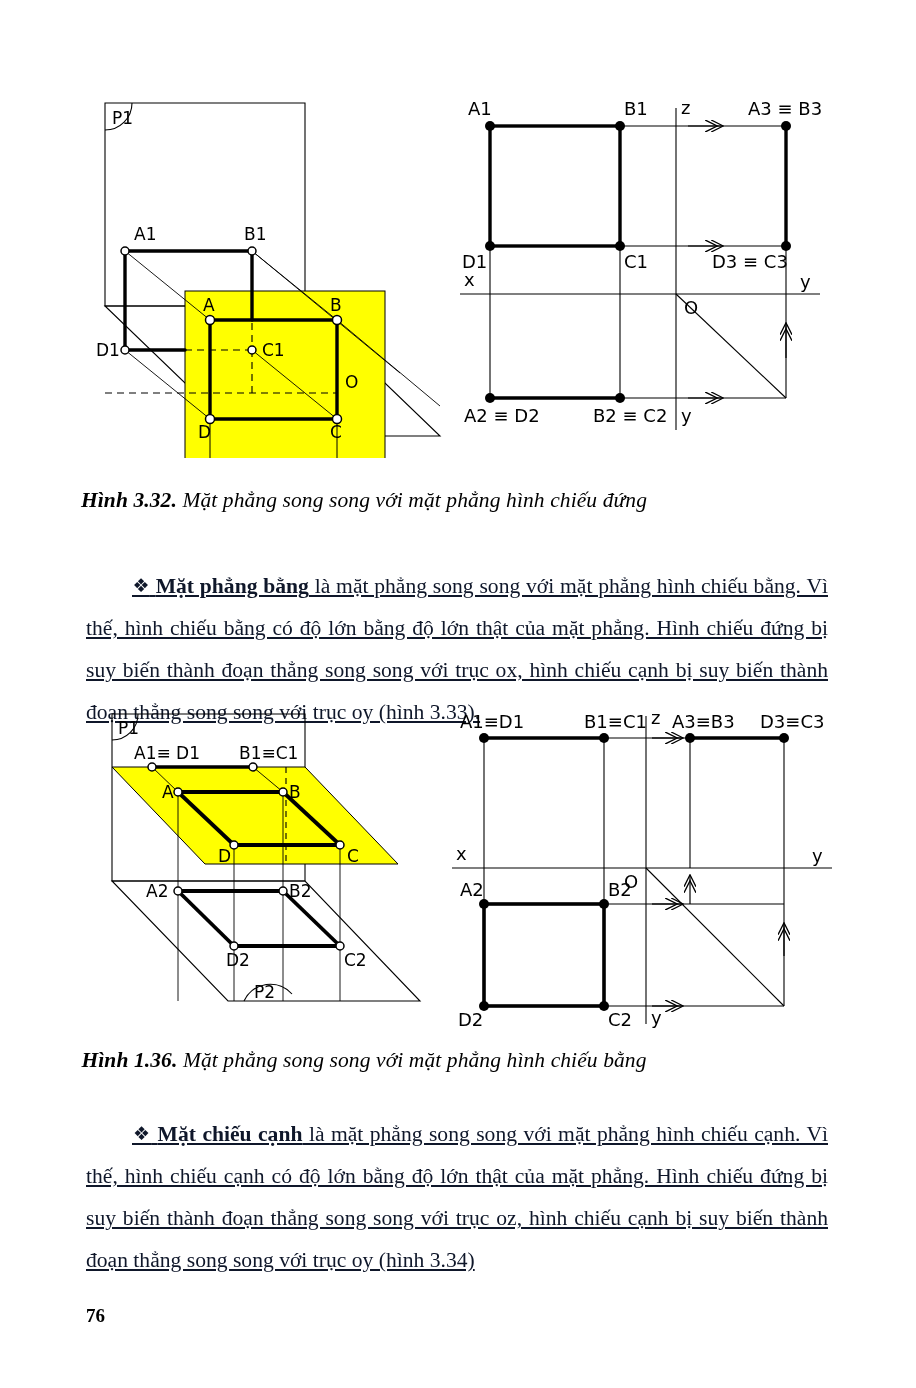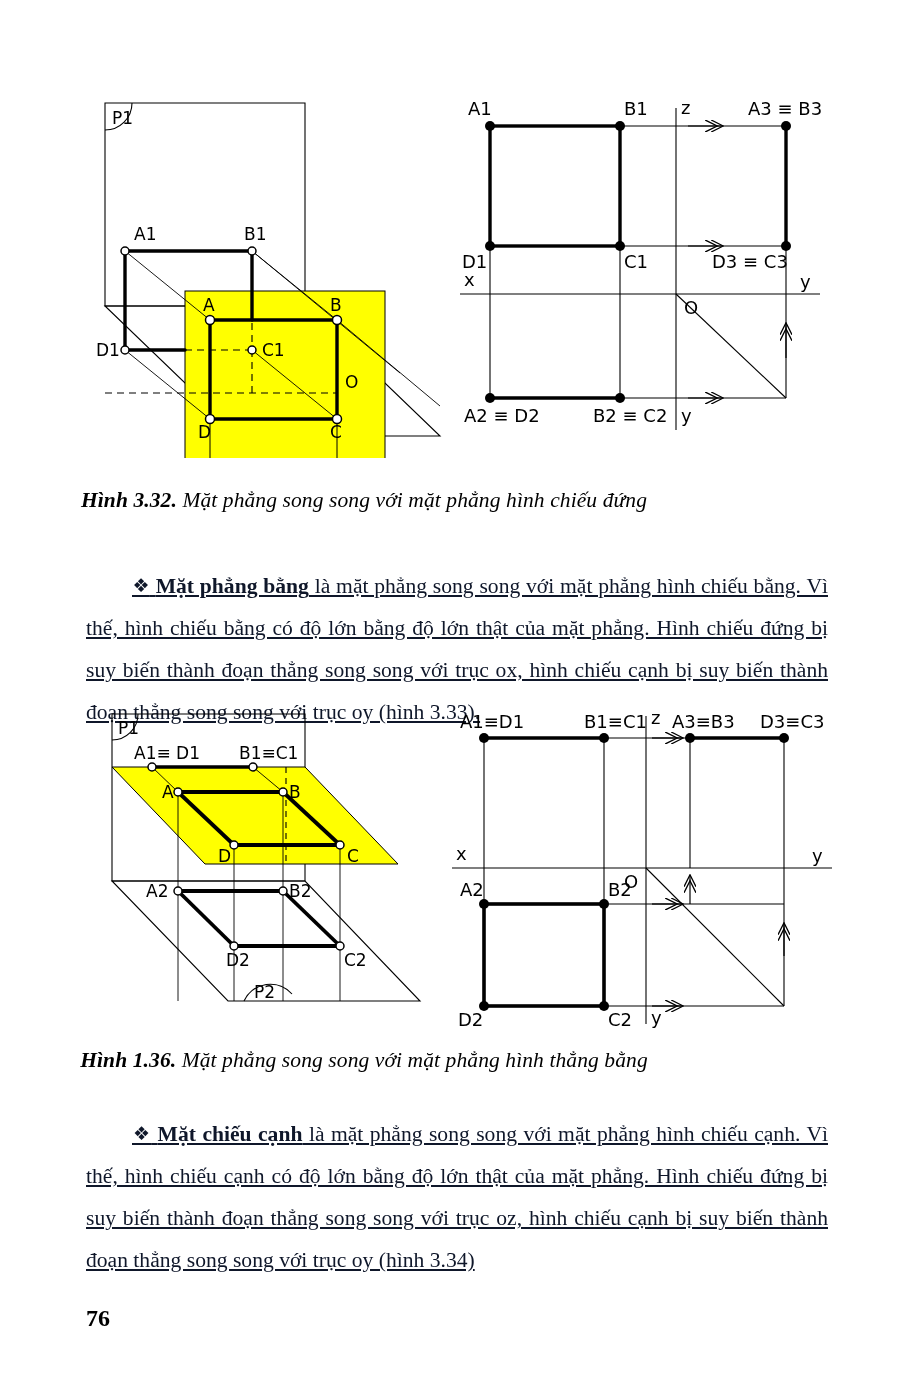--- a/index.html
+++ b/index.html
@@ -55,21 +55,21 @@
     font-weight: bold;
   }
   .bullet {
     font-size: 19px;
     vertical-align: 1px;
     letter-spacing: 0;
   }
   .pagenum {
     position: absolute;
     font-weight: bold;
-    font-size: 24px;
+    font-size: 19px;
     font-family: Liberation Serif, serif;
   }
   
   svg text {
     font-family: "DejaVu Sans", "Liberation Sans", sans-serif;
     fill: #000;
   }
 </style>
 </head>
 <body>
@@ -360,21 +360,21 @@
         <text x="456" y="154" font-size="18">x</text>
         <text x="812" y="156" font-size="18">y</text>
         <text x="651" y="318" font-size="18">y</text>
         <text x="651" y="18" font-size="18">z</text>
         <text x="624" y="182" font-size="18">O</text>
       </g>
     </svg>
   </div>
 
   <div class="caption" style="top:1048px;">
-    <span class="cap-num">Hình 1.36.</span><span> Mặt phẳng song song với mặt phẳng hình thẳng bằng</span>
+    <span class="cap-num">Hình 1.36.</span><span> Mặt phẳng song song với mặt phẳng hình chiếu bằng</span>
   </div>
 
   <div class="para" style="left:86px; top:1113px; width:742px;">
     <span style="display:inline-block;width:46px;"></span><span class="bullet">❖</span>
     <span class="lead">Mặt chiếu cạnh</span><span> là mặt phẳng song song với mặt phẳng hình chiếu cạnh. Vì thế, hình chiếu cạnh có độ lớn bằng độ lớn thật của mặt phẳng. Hình chiếu đứng bị suy biến thành đoạn thẳng song song với trục oz, hình chiếu cạnh bị suy biến thành đoạn thẳng song song với trục oy (hình 3.34)</span>
   </div>
 
   <div class="pagenum" style="left:86px; top:1305px;">76</div>
 
 </div>

